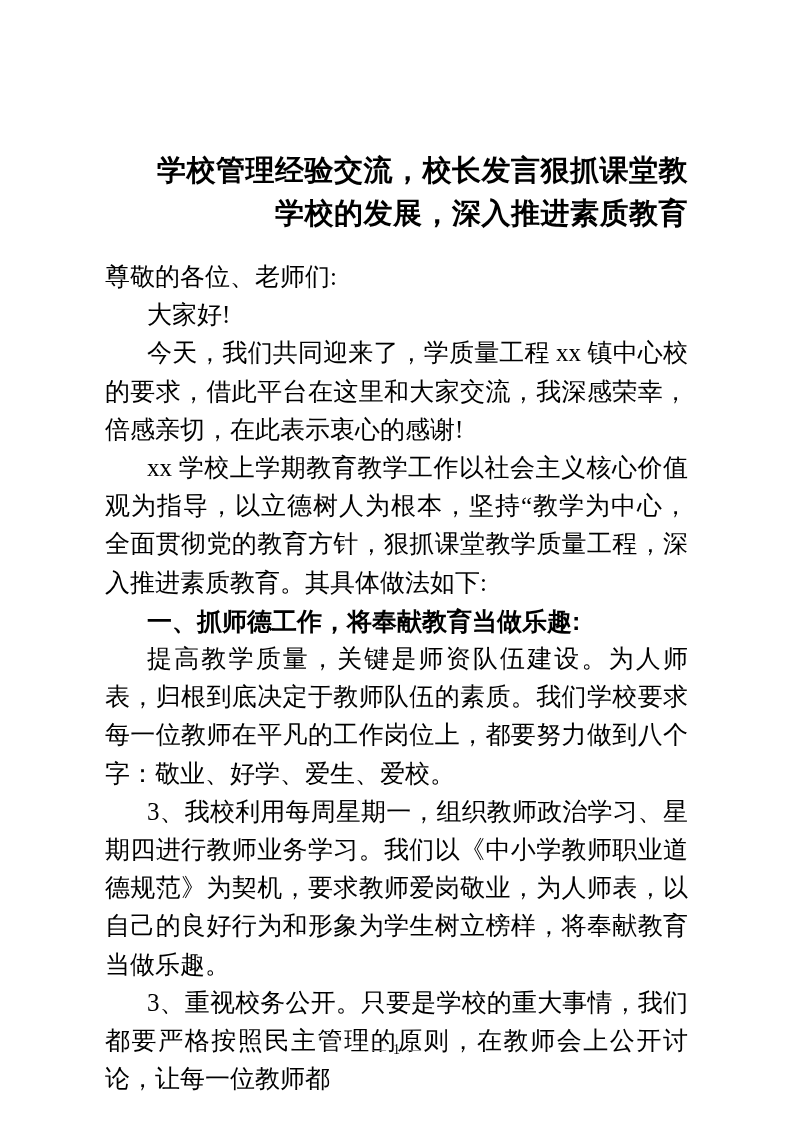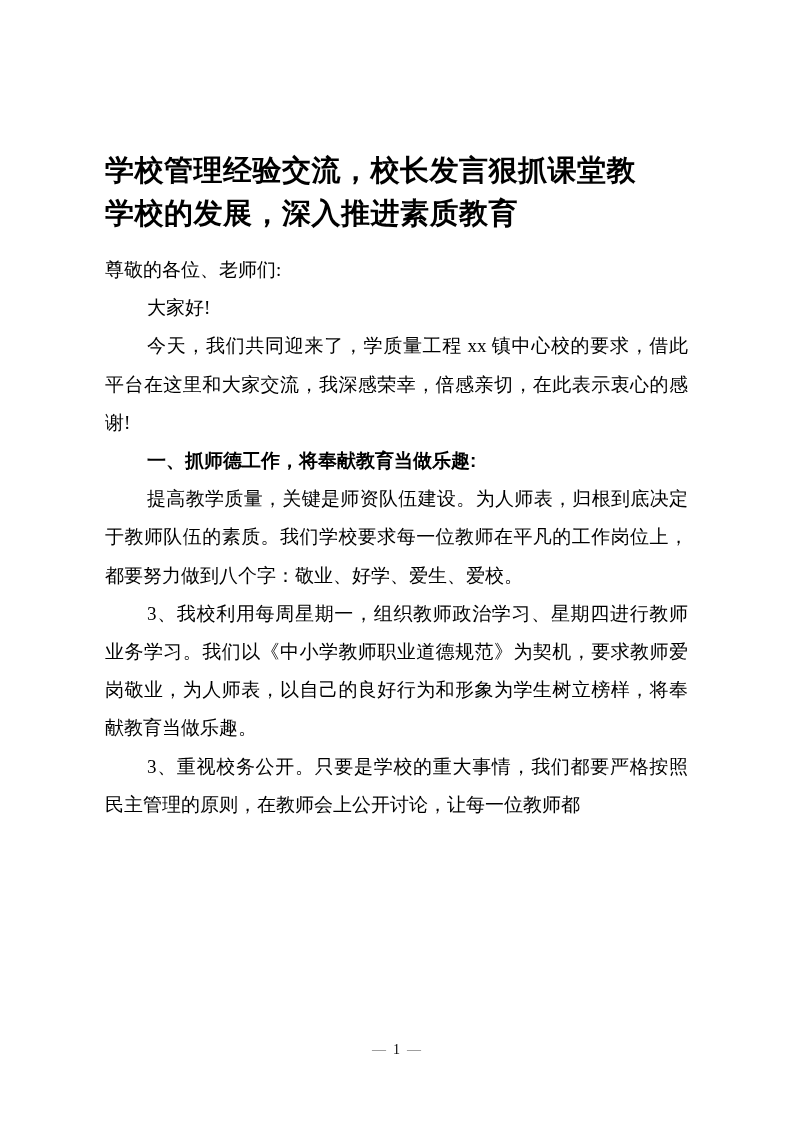--- a/index.html
+++ b/index.html
@@ -21,29 +21,29 @@
   .content {
     padding: 0 105px;
   }
   .doc-title {
     margin: 0;
     padding-top: 149px;
     font-family: "Liberation Sans", sans-serif;
     font-weight: 700;
     font-size: 29px;
     line-height: 43px;
-    text-align: left;
+    text-align: right;
     letter-spacing: 0.5px;
   }
   .doc-title .title-line {
     display: block;
   }
   .doc-body {
-    margin-top: 16px;
-    font-size: 19px;
+    margin-top: 23px;
+    font-size: 25px;
     line-height: 38.2px;
     text-align: justify;
   }
   .doc-body p {
     margin: 0;
     padding: 0;
   }
   .indent {
     text-indent: 42px;
   }
@@ -74,20 +74,21 @@
 
     <h1 class="doc-title">
       <span class="title-line">学校管理经验交流，校长发言狠抓课堂教</span>
       <span class="title-line">学校的发展，深入推进素质教育</span>
     </h1>
 
     <div class="doc-body">
       <p>尊敬的各位、老师们:</p>
       <p class="indent">大家好!</p>
       <p class="indent">今天，我们共同迎来了，学质量工程 xx 镇中心校的要求，借此平台在这里和大家交流，我深感荣幸，倍感亲切，在此表示衷心的感谢!</p>
+      <p class="indent">xx 学校上学期教育教学工作以社会主义核心价值观为指导，以立德树人为根本，坚持“教学为中心，全面贯彻党的教育方针，狠抓课堂教学质量工程，深入推进素质教育。其具体做法如下:</p>
       <p class="indent section-heading">一、抓师德工作，将奉献教育当做乐趣:</p>
       <p class="indent">提高教学质量，关键是师资队伍建设。为人师表，归根到底决定于教师队伍的素质。我们学校要求每一位教师在平凡的工作岗位上，都要努力做到八个字：敬业、好学、爱生、爱校。</p>
       <p class="indent">3、我校利用每周星期一，组织教师政治学习、星期四进行教师业务学习。我们以《中小学教师职业道德规范》为契机，要求教师爱岗敬业，为人师表，以自己的良好行为和形象为学生树立榜样，将奉献教育当做乐趣。</p>
       <p class="indent">3、重视校务公开。只要是学校的重大事情，我们都要严格按照民主管理的原则，在教师会上公开讨论，让每一位教师都</p>
     </div>
 
   </div>
 
   <div class="page-footer">
     <span class="footer-dash">—</span><span>1</span><span class="footer-dash">—</span>

